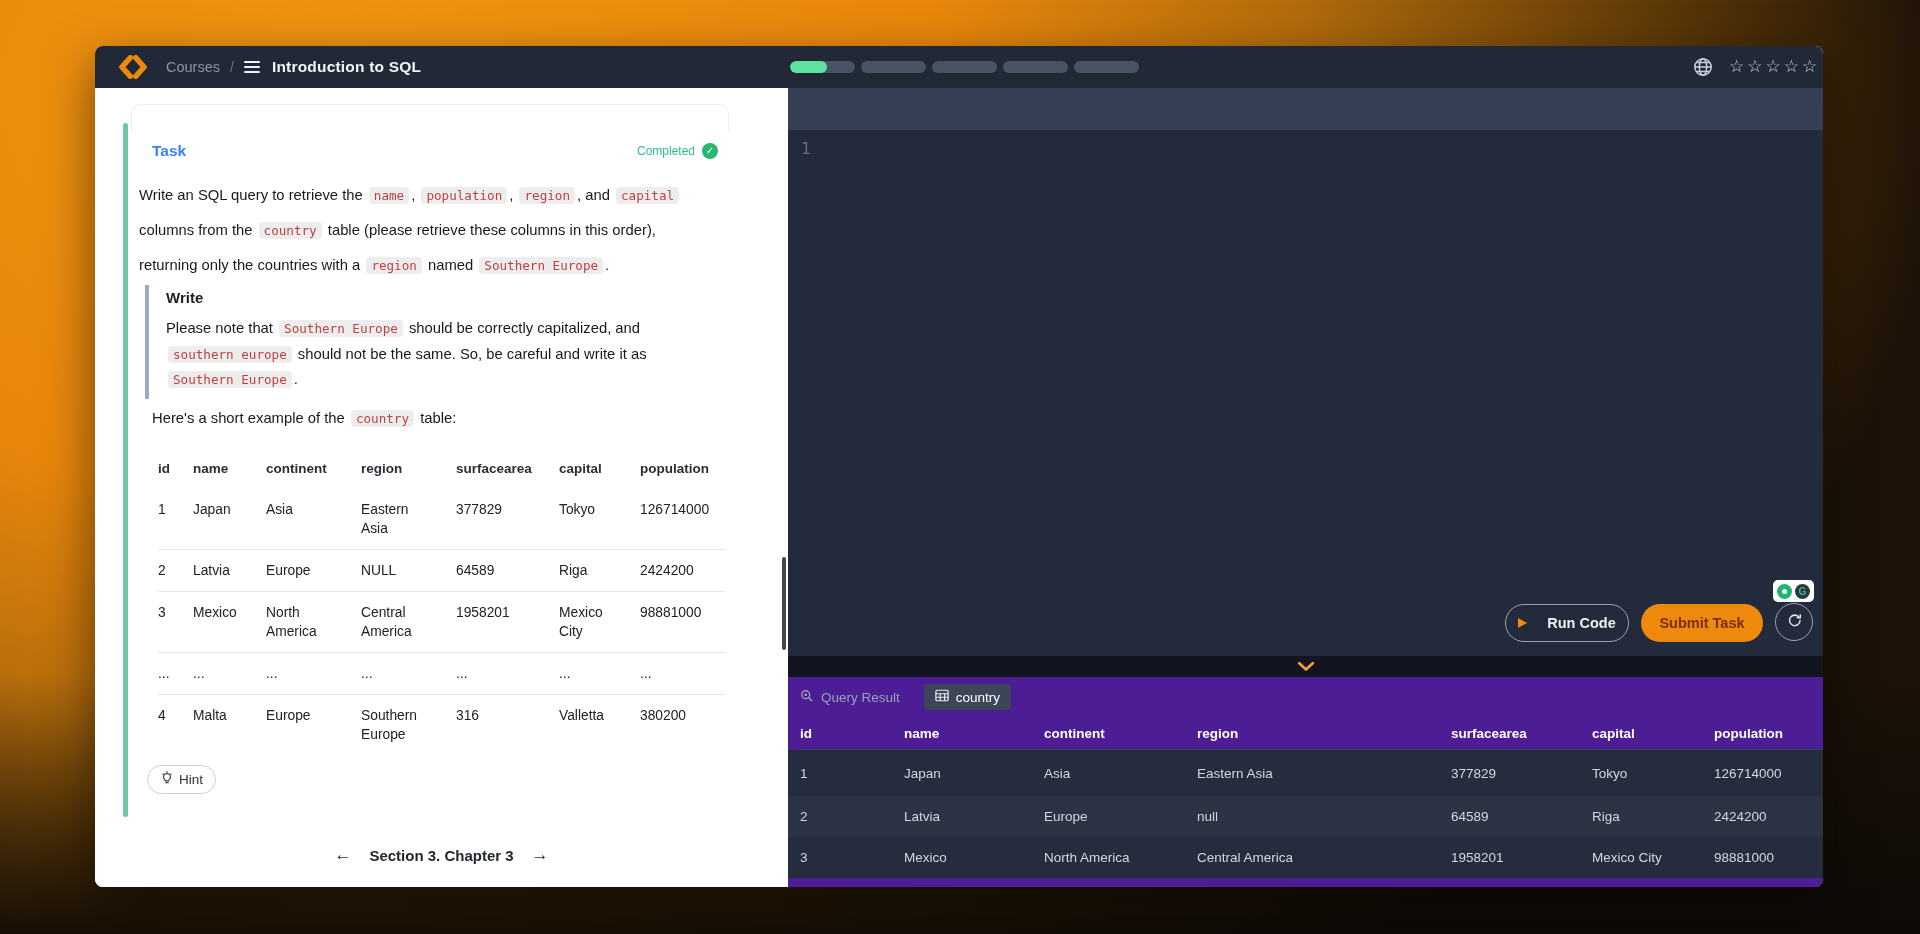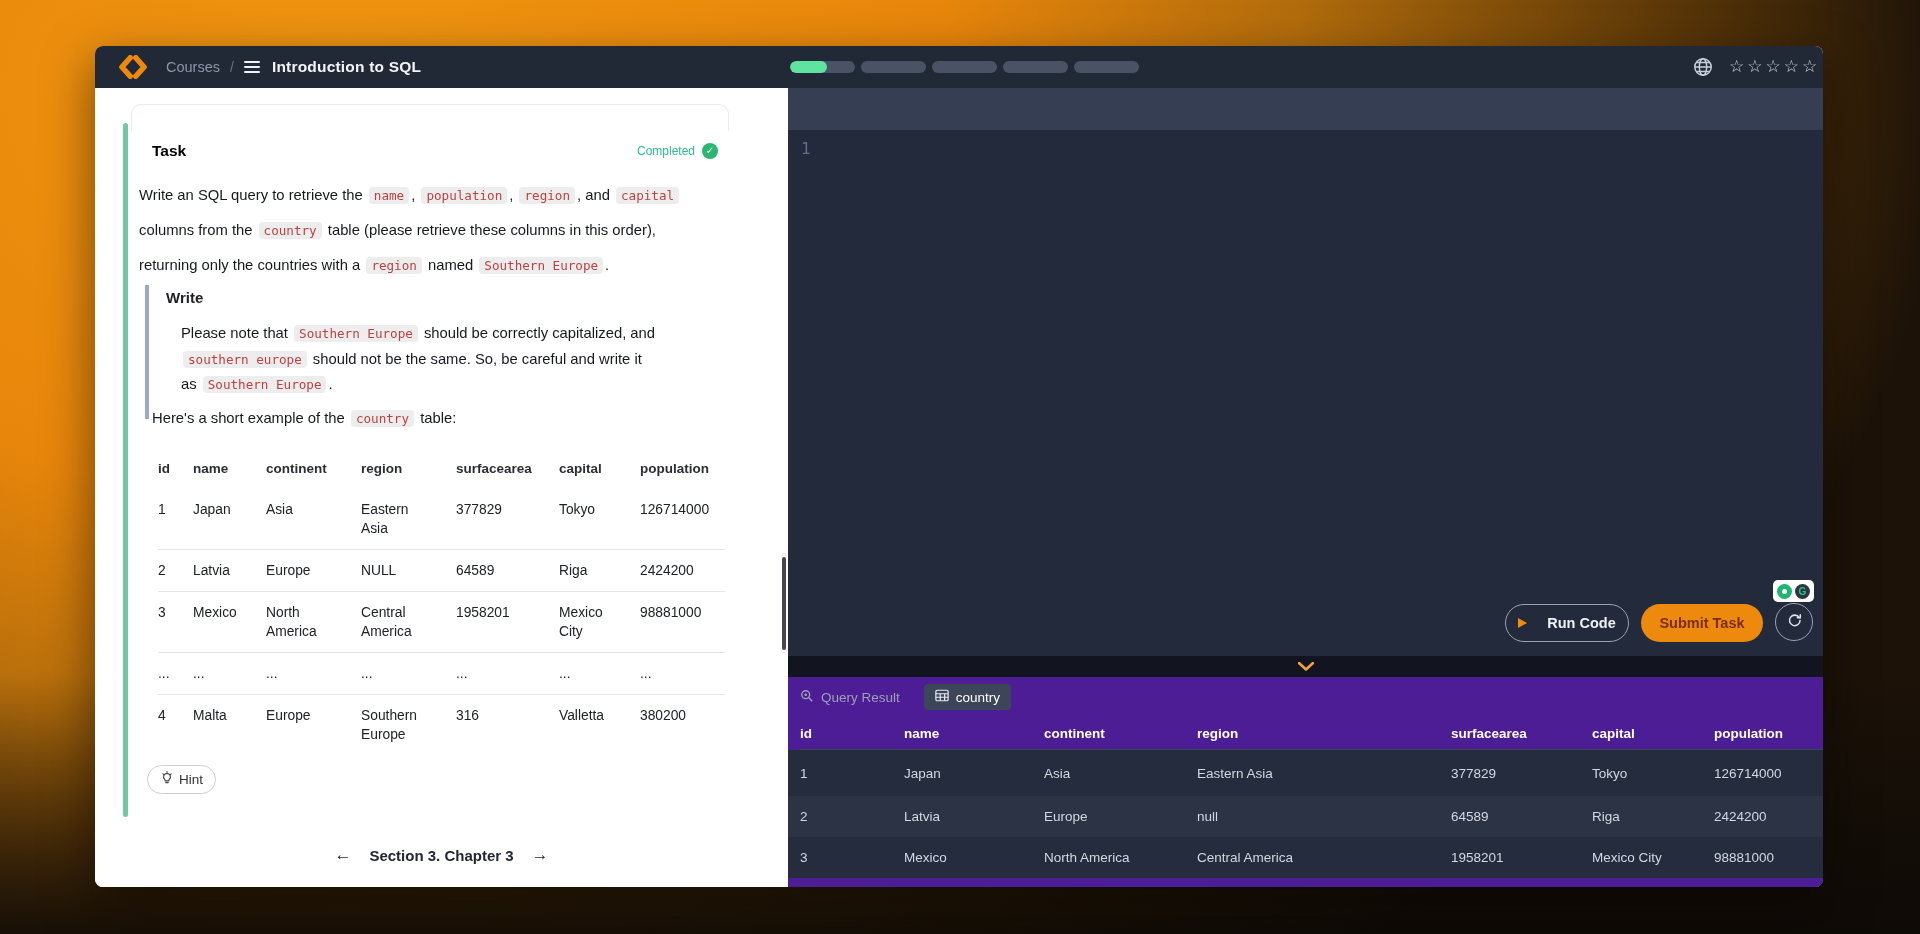--- a/index.html
+++ b/index.html
@@ -20,29 +20,29 @@
   .progress{position:absolute;left:695px;top:15px;display:flex;gap:6px;}
   .seg{width:65px;height:12px;border-radius:6px;background:#4a5366;overflow:hidden;}
   .seg-fill{height:100%;background:#5fe3a1;border-radius:6px;}
   .globe{position:absolute;left:1597px;top:10px;}
   .stars{position:absolute;left:1634px;top:10px;color:#ccd2dc;font-size:17px;letter-spacing:3px;}
   
   .left-pane{position:absolute;left:0;top:42px;width:693px;height:799px;background:#fff;color:#17191d;}
   .card-edge{position:absolute;left:36px;top:16px;width:596px;height:26px;border:1px solid #ececec;border-bottom:none;border-radius:10px 10px 0 0;}
   .green-bar{position:absolute;left:28px;top:35px;width:5px;height:694px;background:#72c8a3;border-radius:3px;}
   .task-head{position:absolute;left:57px;right:70px;top:54px;display:flex;justify-content:space-between;align-items:center;}
-  .task-head h2{margin:0;font-size:15.5px;font-weight:bold;color:#000000;}
+  .task-head h2{margin:0;font-size:15.5px;font-weight:bold;color:#3b82f6;}
   .status{display:flex;align-items:center;gap:7px;}
   .status-label{color:#2dbd8e;font-size:12px;}
   .check{display:inline-block;width:16px;height:16px;border-radius:50%;background:#2bb673;color:#fff;font-size:10px;line-height:16px;text-align:center;}
   .desc{position:absolute;left:44px;top:90px;width:575px;margin:0;font-size:14.8px;line-height:35px;}
   .chip{font-family:"DejaVu Sans Mono",monospace;font-size:12.6px;background:#ededed;color:#bf4040;padding:1px 5px;border-radius:4px;margin:0 2px;white-space:nowrap;}
   .note{position:absolute;left:50px;top:197px;width:505px;border-left:4px solid #9aa9ce;padding:4px 0 6px 17px;}
   .note h3{margin:0 0 10px;font-size:15px;font-weight:bold;color:#1c1f24;}
-  .note p{margin:15px;font-size:14.8px;line-height:24.5px;}
+  .note p{margin:0;font-size:14.8px;line-height:24.5px;}
   .intro{position:absolute;left:57px;top:322px;margin:0;font-size:14.8px;}
   .example-table{position:absolute;left:63px;top:367px;width:567px;}
   .example-table .t-head,.example-table .t-row{display:grid;grid-template-columns:35px 73px 95px 95px 103px 81px 85px;}
   .example-table .t-head .cell{font-weight:bold;color:#2b2e34;font-size:13.5px;padding:6px 18px 13px 0;}
   .example-table .t-row .cell{font-size:13.8px;line-height:19px;color:#202227;padding:11px 18px 11px 0;}
   .example-table .t-row{border-bottom:1px solid #e6e6e6;}
   .example-table .t-row:last-child{border-bottom:none;}
   .hint{position:absolute;left:52px;top:677px;height:29px;padding:0 12px;border-radius:15px;border:1px solid #cfcfcf;background:#fff;display:flex;gap:5px;align-items:center;font-size:13.5px;color:#333;font-family:inherit;cursor:pointer;}
   .chapter-nav{position:absolute;left:0;right:0;top:757px;display:flex;justify-content:center;align-items:center;gap:18px;font-weight:bold;font-size:15px;color:#23272e;}
   .chapter-nav .arrow{font-size:17px;cursor:pointer;}

